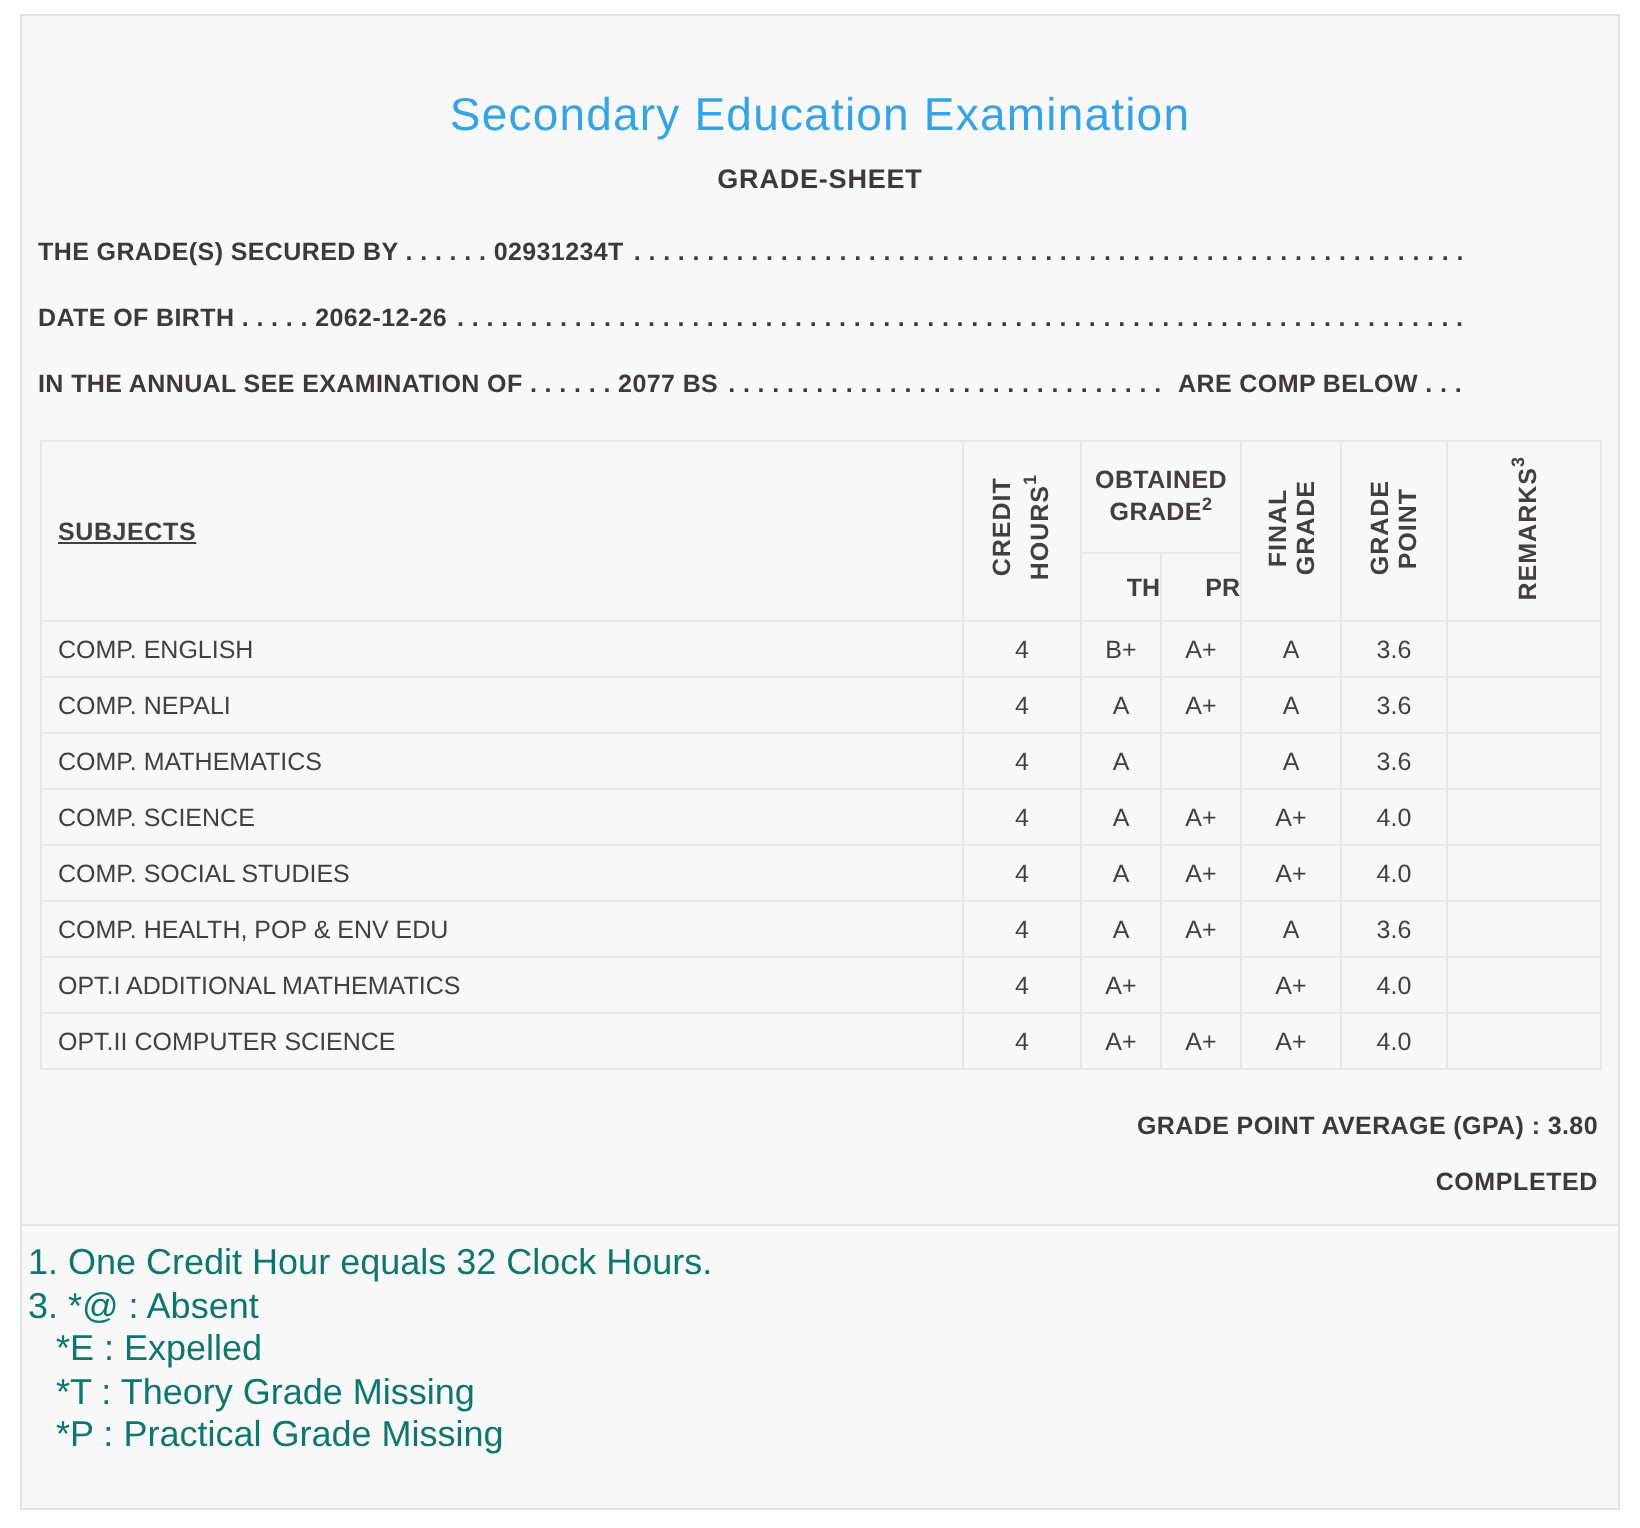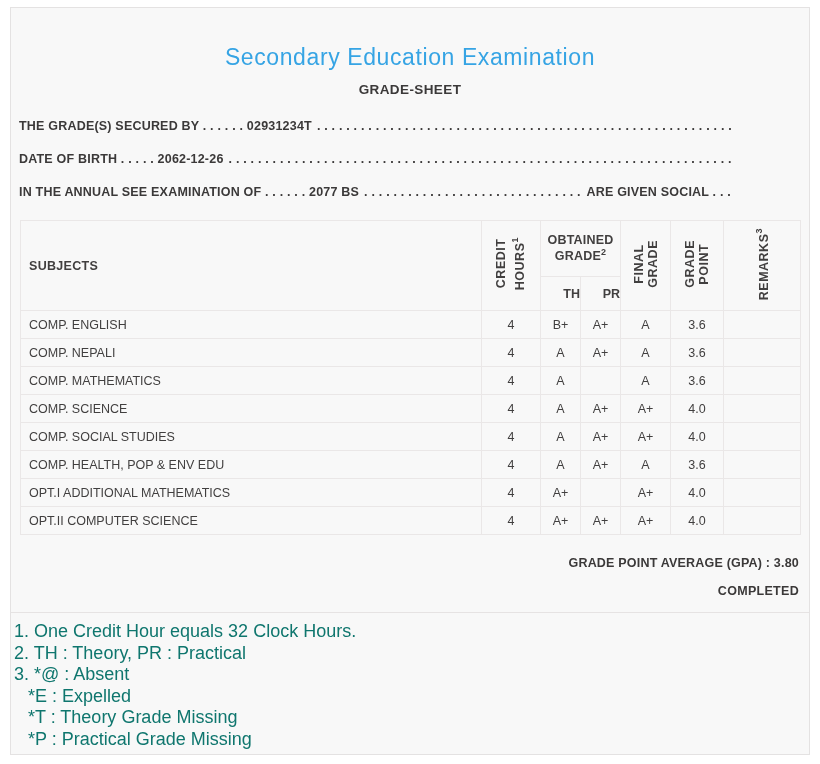--- a/index.html
+++ b/index.html
@@ -66,20 +66,21 @@
     border: 1px solid #eae7e7;
     font-size: 12.5px;
     color: #413f3f;
   }
   th { font-weight: 700; color: #3b3939; }
   th.subjects-h {
     text-align: left;
     padding-left: 8px;
     vertical-align: middle;
     letter-spacing: 0.3px;
+    text-decoration: underline;
   }
   .obt-top { height: 56px; text-align: center; vertical-align: middle; letter-spacing: 0.2px; }
   .obt-sub { height: 34px; text-align: right; vertical-align: middle; }
   .vcell { text-align: center; vertical-align: middle; height: 76px; }
   .vlabel {
     display: inline-block;
     writing-mode: vertical-rl;
     transform: rotate(180deg);
     line-height: 14px;
     letter-spacing: 0.5px;
@@ -117,21 +118,21 @@
       <span class="info-text">THE GRADE(S) SECURED BY . . . . . . 02931234T</span>
       <span class="dots-fill">. . . . . . . . . . . . . . . . . . . . . . . . . . . . . . . . . . . . . . . . . . . . . . . . . . . . . . . . . . . . . . . . . . . . . . . . . . . . . . . . . . . . . . . . . . . .</span>
     </div>
     <div class="info-line">
       <span class="info-text">DATE OF BIRTH . . . . . 2062-12-26</span>
       <span class="dots-fill">. . . . . . . . . . . . . . . . . . . . . . . . . . . . . . . . . . . . . . . . . . . . . . . . . . . . . . . . . . . . . . . . . . . . . . . . . . . . . . . . . . . . . . . . . . . .</span>
     </div>
     <div class="info-line">
       <span class="info-text">IN THE ANNUAL SEE EXAMINATION OF . . . . . . 2077 BS</span>
       <span class="dots-fill">. . . . . . . . . . . . . . . . . . . . . . . . . . . . . . . . . . . . . . . . . . . . . . . . . . . . . . . . . . . . . . . . . . . . . . . . . . . . . . . . . . . . . . . . . . . .</span>
-      <span class="info-suffix">ARE GIVEN SOCIAL . . .</span>
+      <span class="info-suffix">ARE COMP BELOW . . .</span>
     </div>
   </div>
 
   <table class="grades">
     <colgroup>
       <col style="width:auto">
       <col style="width:59px">
       <col style="width:40px">
       <col style="width:40px">
       <col style="width:50px">
@@ -238,20 +239,19 @@
     </tbody>
   </table>
 
   <div class="summary">
     <div class="gpa-line">GRADE POINT AVERAGE (GPA) : 3.80</div>
     <div class="status-line">COMPLETED</div>
   </div>
 
   <div class="footnotes">
     <div class="footnote">1. One Credit Hour equals 32 Clock Hours.</div>
-    <div class="footnote">2. TH : Theory, PR : Practical</div>
     <div class="footnote">3. *@ : Absent</div>
     <div class="footnote indent">*E : Expelled</div>
     <div class="footnote indent">*T : Theory Grade Missing</div>
     <div class="footnote indent">*P : Practical Grade Missing</div>
   </div>
 
 </div>
 
 </body></html>

